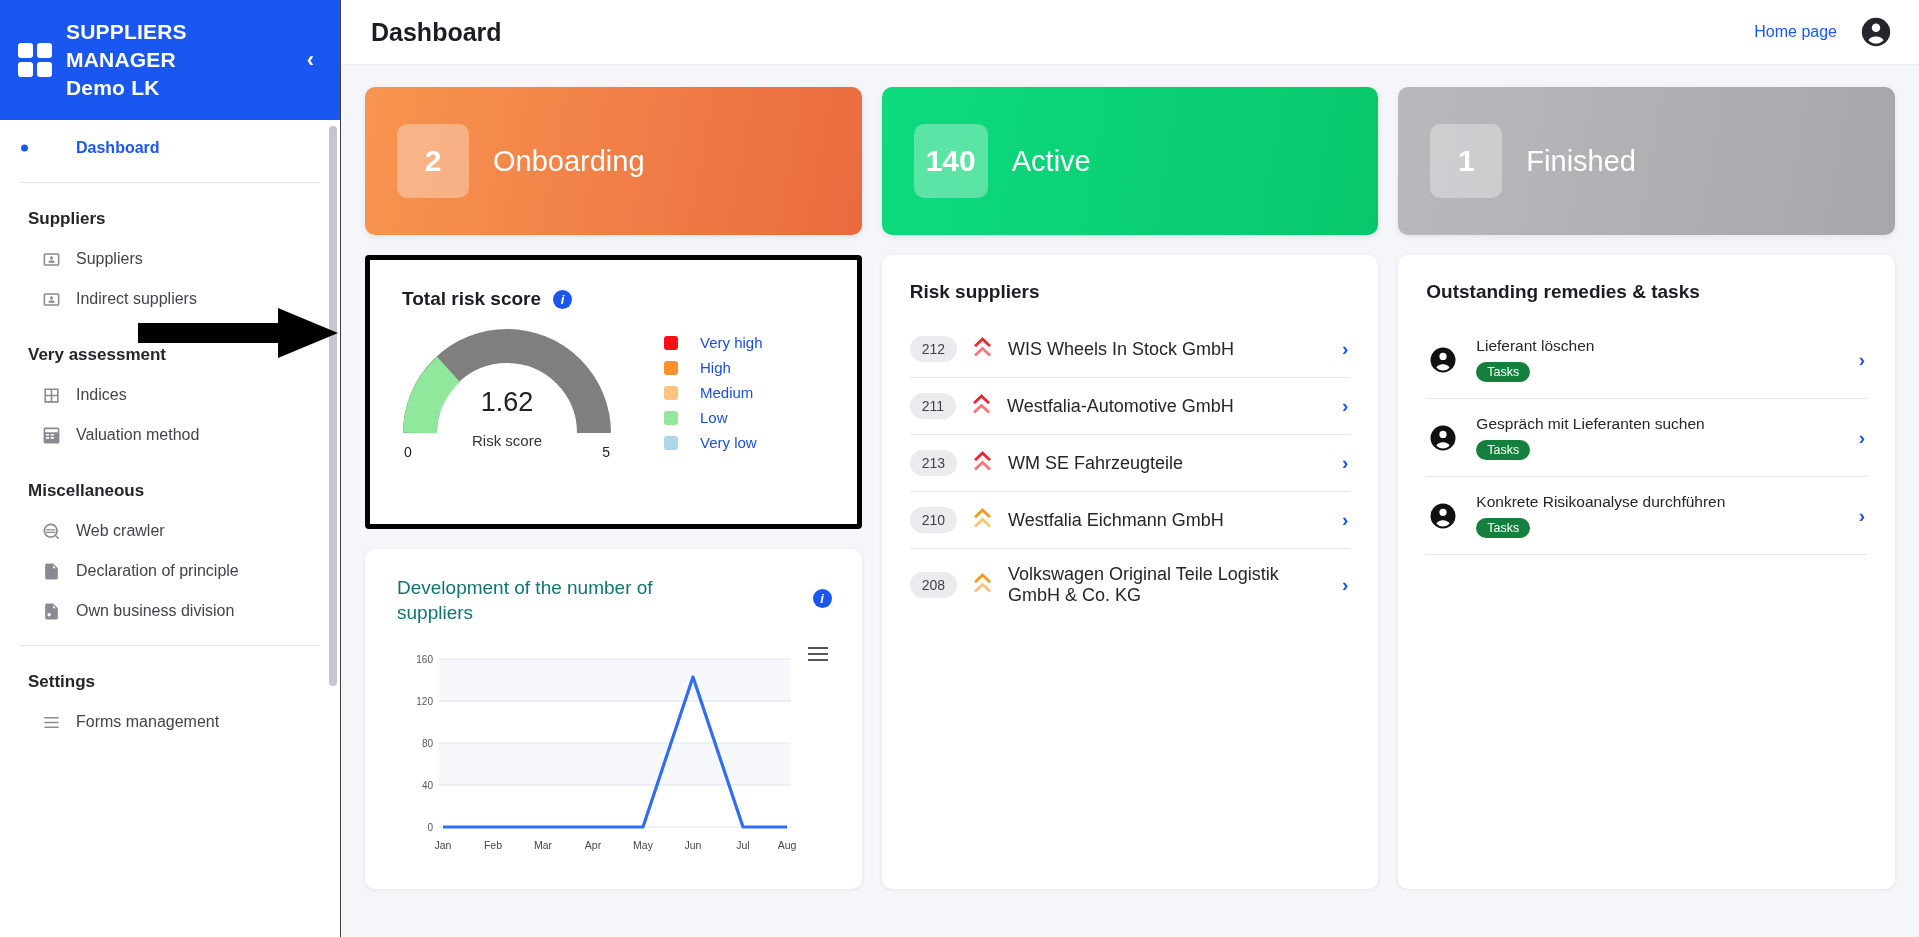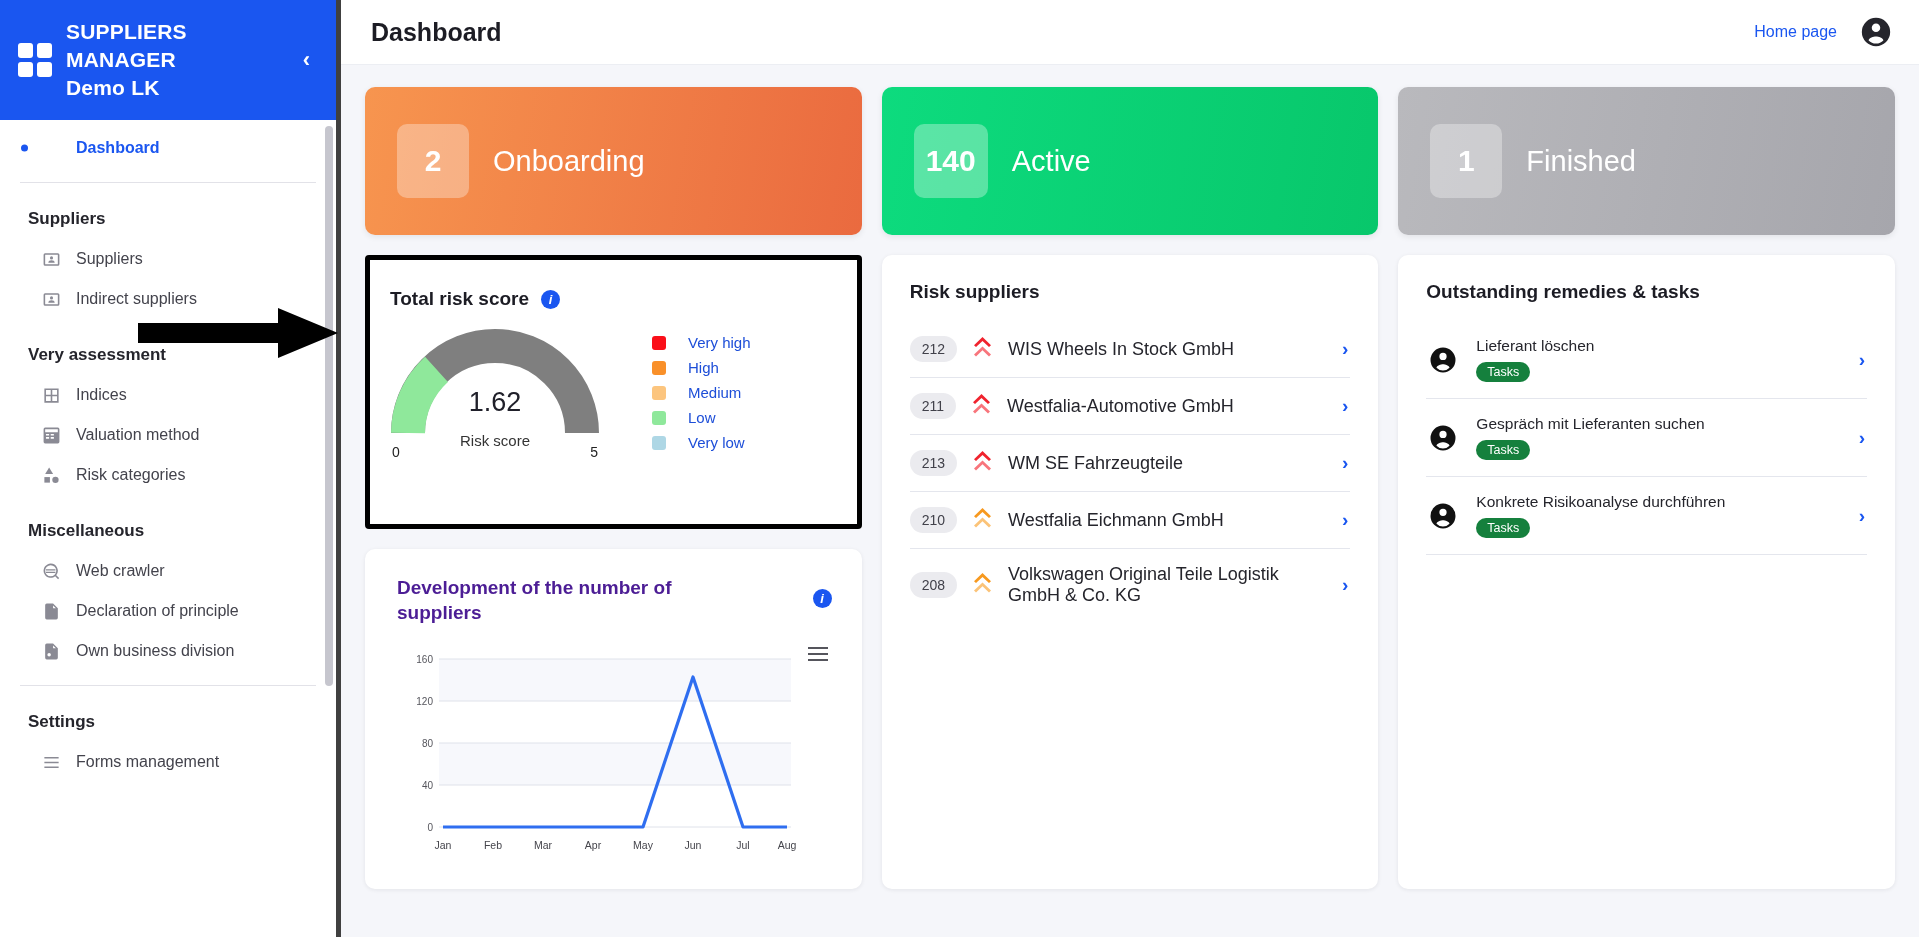--- a/index.html
+++ b/index.html
@@ -10,21 +10,21 @@
     overflow: hidden;
   }
   .app { display: flex; width: 1919px; height: 937px; }
 
   
   .sidebar {
     width: 341px; height: 937px;
     background: #ffffff;
     position: relative;
     flex: 0 0 341px;
-    border-right: 5px solid #404040;
+    border-right: 1px solid #404040;
   }
   .brand {
     background: #1a56f0;
     height: 120px;
     display: flex; align-items: center;
     padding: 0 20px 0 18px;
     position: relative;
   }
   .brand-logo {
     width: 34px; height: 34px;
@@ -142,39 +142,39 @@
     display: flex; align-items: center; gap: 12px;
   }
   .info-badge {
     width: 19px; height: 19px; border-radius: 50%; background: #1a56f0;
     color: #fff; font-size: 13px; font-weight: 700; font-style: italic;
     display: flex; align-items: center; justify-content: center;
     cursor: pointer; flex: 0 0 19px;
   }
 
   
-  .gauge-card { padding: 28px 30px 22px 20px; height: 274px; }
+  .gauge-card { padding: 28px 30px 22px 32px; height: 274px; }
   .gauge-body { display: flex; margin-top: 18px; }
   .gauge-wrap { position: relative; width: 210px; flex: 0 0 210px; }
   .gauge-svg { display: block; }
   .gauge-center {
     position: absolute; left: 0; right: 0; top: 58px;
     text-align: center;
   }
   .gauge-value { font-size: 27px; color: #20202a; line-height: 32px; }
   .gauge-sub { font-size: 15px; color: #333; margin-top: 14px; }
   .gauge-scale { display: flex; justify-content: space-between; font-size: 14px; color: #222; margin-top: 4px; padding: 0 2px; }
   .legend { margin-left: 52px; margin-top: 6px; display: flex; flex-direction: column; gap: 8px; }
   .legend-item { display: flex; align-items: center; gap: 22px; font-size: 15px; color: #1d4ed8; }
   .legend-swatch { width: 14px; height: 14px; border-radius: 3px; flex: 0 0 14px; }
 
   
   .chart-card { padding: 26px 30px 8px 32px; height: 340px; position: relative; }
   .chart-head { display: flex; align-items: flex-start; }
-  .chart-title { font-size: 19px; font-weight: 700; color: #4c1d95; max-width: 300px; line-height: 25px; }
+  .chart-title { font-size: 19px; font-weight: 400; color: #0f766e; max-width: 300px; line-height: 25px; }
   .chart-head .info-badge { margin-left: auto; margin-top: 14px; }
   .burger { position: absolute; right: 34px; top: 98px; cursor: pointer; }
   .chart-area { margin-top: 26px; }
 
   
   .risk-card { padding: 26px 28px 10px 28px; height: 634px; }
   .risk-list { margin-top: 18px; }
   .risk-row {
     display: flex; align-items: center; gap: 16px;
     padding: 15px 2px 15px 0;
@@ -280,30 +280,20 @@
         </span>
         <span class="label">Indices</span>
       </div>
       <div class="nav-item nav-plain">
         <span class="icon">
           <svg width="19" height="19" viewBox="0 0 24 24" class="gicon">
               <path d="M4 2h16a2 2 0 0 1 2 2v16a2 2 0 0 1-2 2H4a2 2 0 0 1-2-2V4a2 2 0 0 1 2-2zm0 2v4h16V4H4zm1 6v2h4v-2H5zm6 0v2h4v-2h-4zm-6 4v2h4v-2H5zm6 0v2h4v-2h-4z"></path>
             </svg>
         </span>
         <span class="label">Valuation method</span>
-      </div>
-      <div class="nav-item nav-plain">
-        <span class="icon">
-          <svg width="19" height="19" viewBox="0 0 24 24" class="gicon">
-              <path d="M9 2 4 10h10L9 2z"></path>
-              <rect x="3" y="14" width="7" height="7"></rect>
-              <circle cx="17" cy="17.5" r="4"></circle>
-            </svg>
-        </span>
-        <span class="label">Risk categories</span>
       </div>
 
       <div class="nav-section">Miscellaneous</div>
       <div class="nav-item nav-plain">
         <span class="icon">
           <svg width="19" height="19" viewBox="0 0 24 24" class="gicon">
               <path d="M11 2a9 9 0 1 0 5.6 16.05l3.7 3.7 1.4-1.4-3.7-3.7A9 9 0 0 0 11 2zm0 2a7 7 0 1 1 0 14 7 7 0 0 1 0-14z"></path>
               <path d="M5 9h12v1.6H5zM5 12.4h12V14H5z"></path>
             </svg>
         </span>

